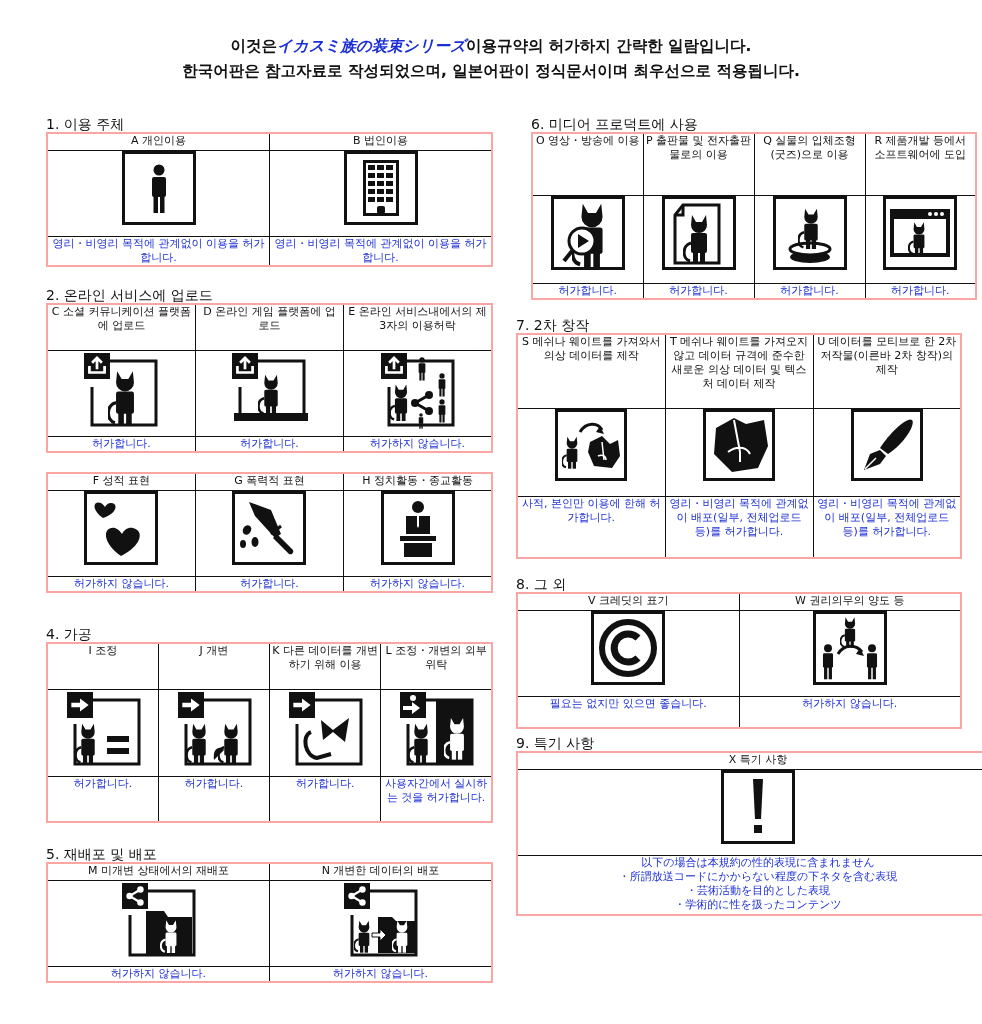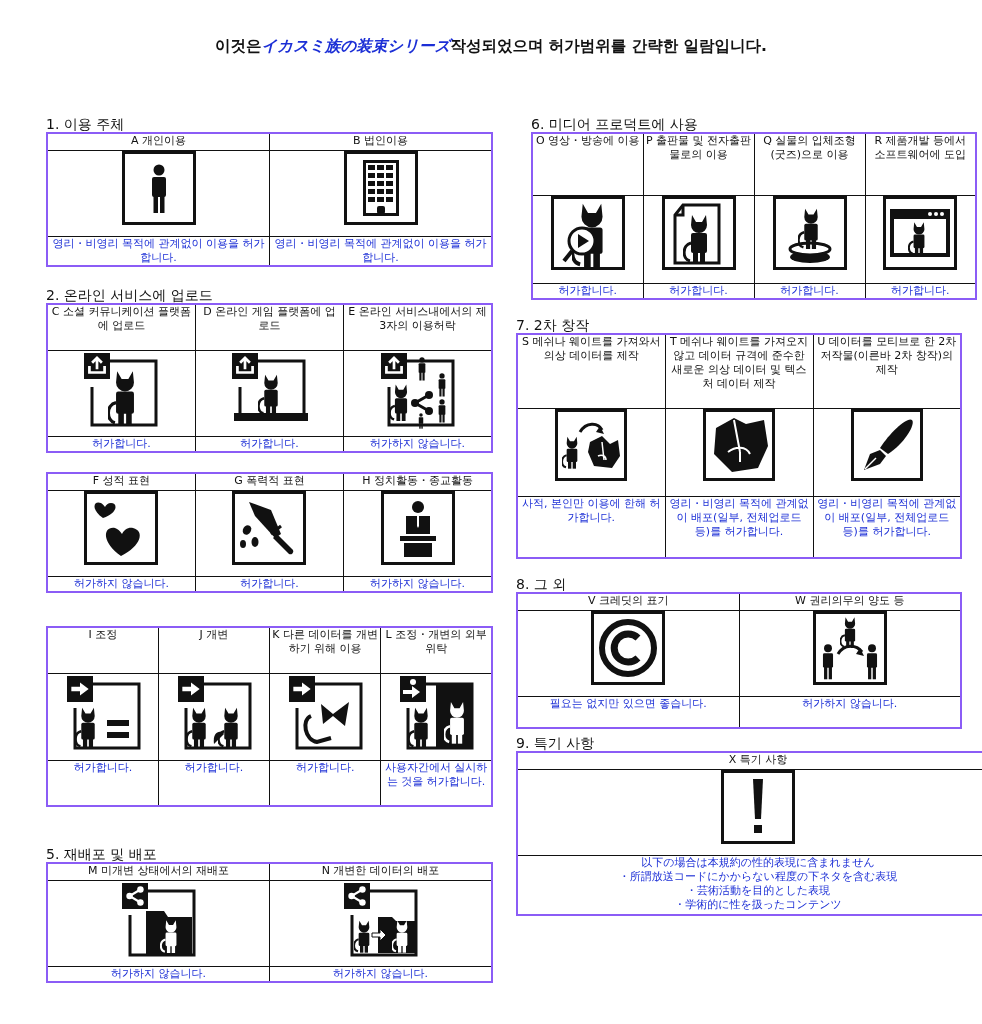--- a/index.html
+++ b/index.html
@@ -10,21 +10,21 @@
   }
   .title {
     position: absolute; top: 34px; left: 0; width: 982px; text-align: center;
     font-weight: bold; font-size: 15.5px; line-height: 25px; color: #111;
   }
   .title .jp { color: #1c2fd6; font-style: italic; }
   .section { position: absolute; }
   .sec-label { font-size: 14px; height: 16px; line-height: 16px; color: #111; }
   table.grid {
     border-collapse: collapse; width: 100%; table-layout: fixed;
-    border: 2px solid #8b5cf6;
+    border: 2px solid #fca5a5;
   }
   table.grid td {
     border: 1.5px solid #111; text-align: center; vertical-align: top;
     font-size: 11px; line-height: 14px; padding: 0 2px;
   }
   td.hdr { color: #111; }
   td.ok { color: #1c2fd6; }
   td.iconcell { vertical-align: middle; padding: 0; }
   .ibox {
     display: inline-block; border: 3px solid #111; background: #fff;
@@ -70,21 +70,22 @@
       <rect x="0" y="0" width="24" height="24" fill="#111"></rect>
       <circle cx="17" cy="6" r="3" fill="#fff"></circle>
       <circle cx="7" cy="12" r="3" fill="#fff"></circle>
       <circle cx="17" cy="18" r="3" fill="#fff"></circle>
       <path d="M17 6 L7 12 L17 18" stroke="#fff" stroke-width="2" fill="none"></path>
     </symbol>
   </defs>
 </svg>
 
 <div class="title">
-  <div><span>이것은</span><span class="jp">イカスミ族の装束シリーズ</span><span>작성되었으며 허가범위를 간략한 일람입니다.</span></div>
+  <div><span>이것은</span><span class="jp">イカスミ族の装束シリーズ</span><span>이용규약의 허가하지 간략한 일람입니다.</span></div>
+  <div>한국어판은 참고자료로 작성되었으며, 일본어판이 정식문서이며 최우선으로 적용됩니다.</div>
 </div>
 
 <div class="section" style="left:46px; top:116px; width:447px;">
   <div class="sec-label">1. 이용 주체</div>
   <table class="grid">
     <tbody>
         <tr style="height:17px;">
       <td class="hdr">A 개인이용</td>
       <td class="hdr">B 법인이용</td>
     </tr>
@@ -199,20 +200,21 @@
     <tr style="height:16px;">
       <td class="ok">허가하지 않습니다.</td>
       <td class="ok">허가합니다.</td>
       <td class="ok">허가하지 않습니다.</td>
     </tr>
   </tbody>
     </table>
 </div>
 
 <div class="section" style="left:46px; top:626px; width:447px;">
+  <div class="sec-label">4. 가공</div>
   <table class="grid">
     <tbody>
         <tr style="height:46px;">
       <td class="hdr">I 조정</td>
       <td class="hdr">J 개변</td>
       <td class="hdr">K 다른 데이터를 개변하기 위해 이용</td>
       <td class="hdr">L 조정・개변의 외부위탁</td>
     </tr>
     <tr style="height:87px;">
       <td class="iconcell"><span style="display:inline-block;"><svg width="76" height="76" viewBox="0 0 76 76">

